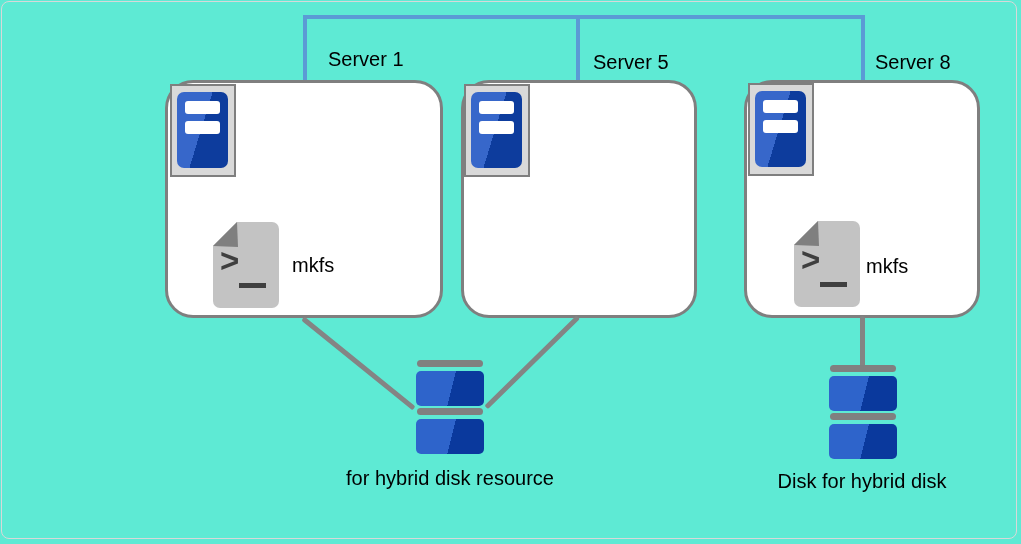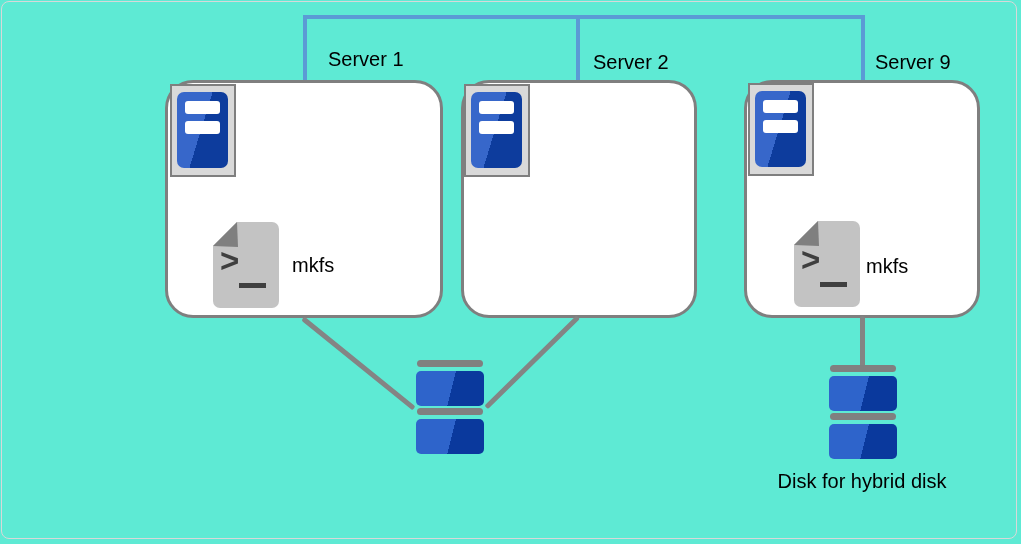--- a/index.html
+++ b/index.html
@@ -75,22 +75,22 @@
 
 <div class="stage">
   <div class="frame"></div>
 
   <div class="net-h"></div>
   <div class="net-v v1"></div>
   <div class="net-v v2"></div>
   <div class="net-v v3"></div>
 
   <div class="server-label l1">Server 1</div>
-  <div class="server-label l2">Server 2</div>
-  <div class="server-label l3">Server 9</div>
+  <div class="server-label l2">Server 5</div>
+  <div class="server-label l3">Server 8</div>
 
   <div class="server-box s1"></div>
   <div class="server-box s2"></div>
   <div class="server-box s3"></div>
 
   <div class="server-icon i1">
     <div class="tower">
       <div class="bar b1"></div>
       <div class="bar b2"></div>
     </div>
@@ -135,17 +135,18 @@
     <div class="platter"></div>
   </div>
   <div class="disk hybrid">
     <div class="cap"></div>
     <div class="platter"></div>
     <div class="cap"></div>
     <div class="platter"></div>
   </div>
 
   <div class="disk-label dl1">
+    <div>for hybrid disk resource</div>
   </div>
   <div class="disk-label dl2">
     <div>Disk for hybrid disk</div>
   </div>
 </div>
 
 </body></html>

